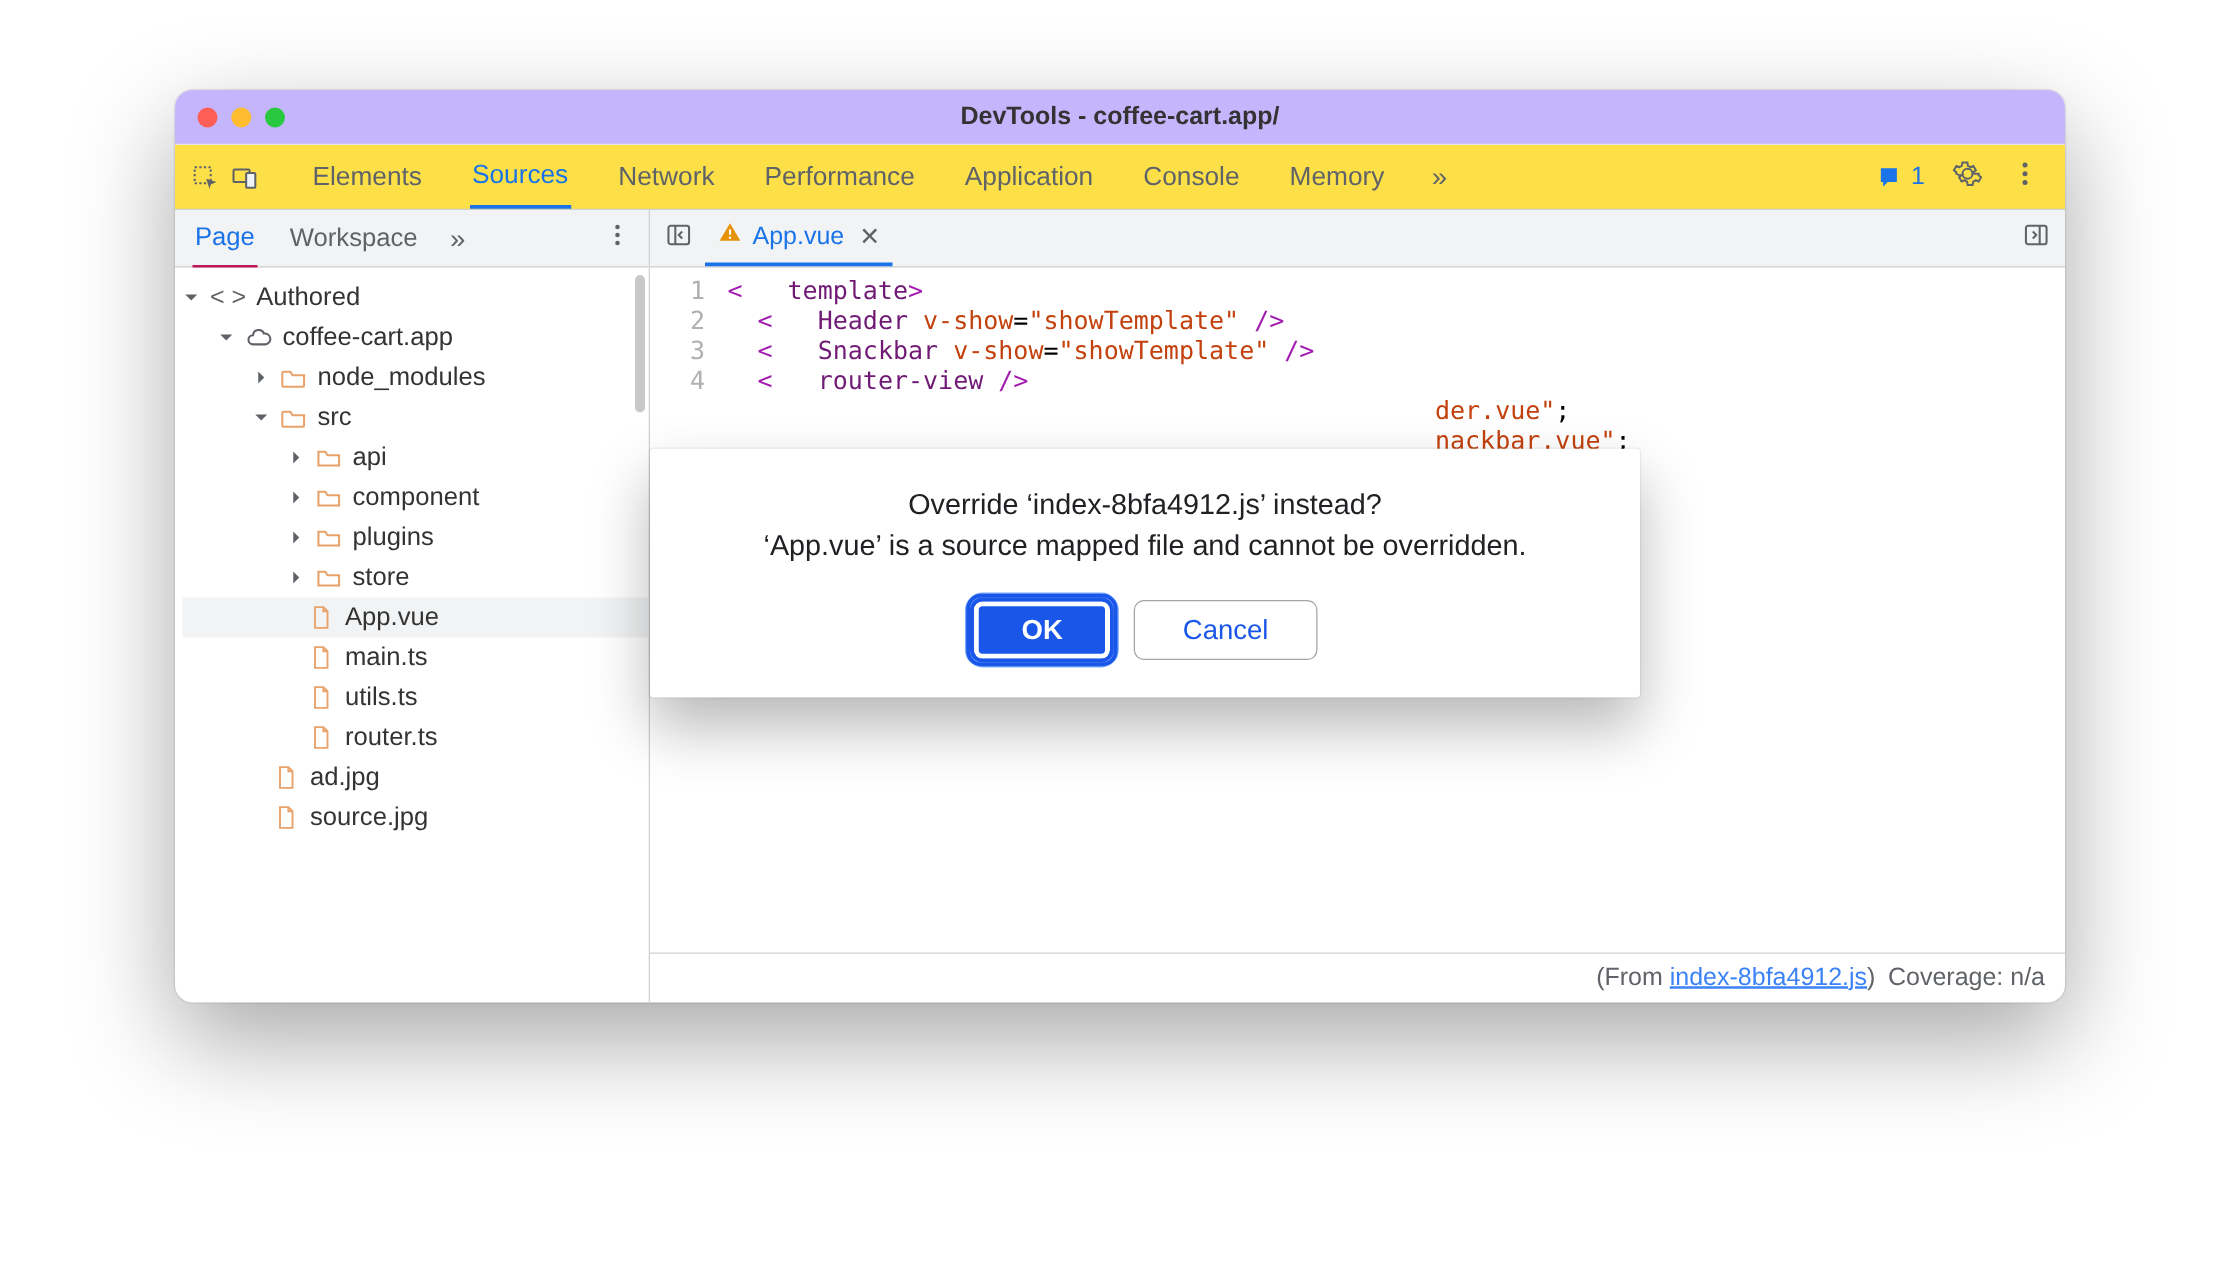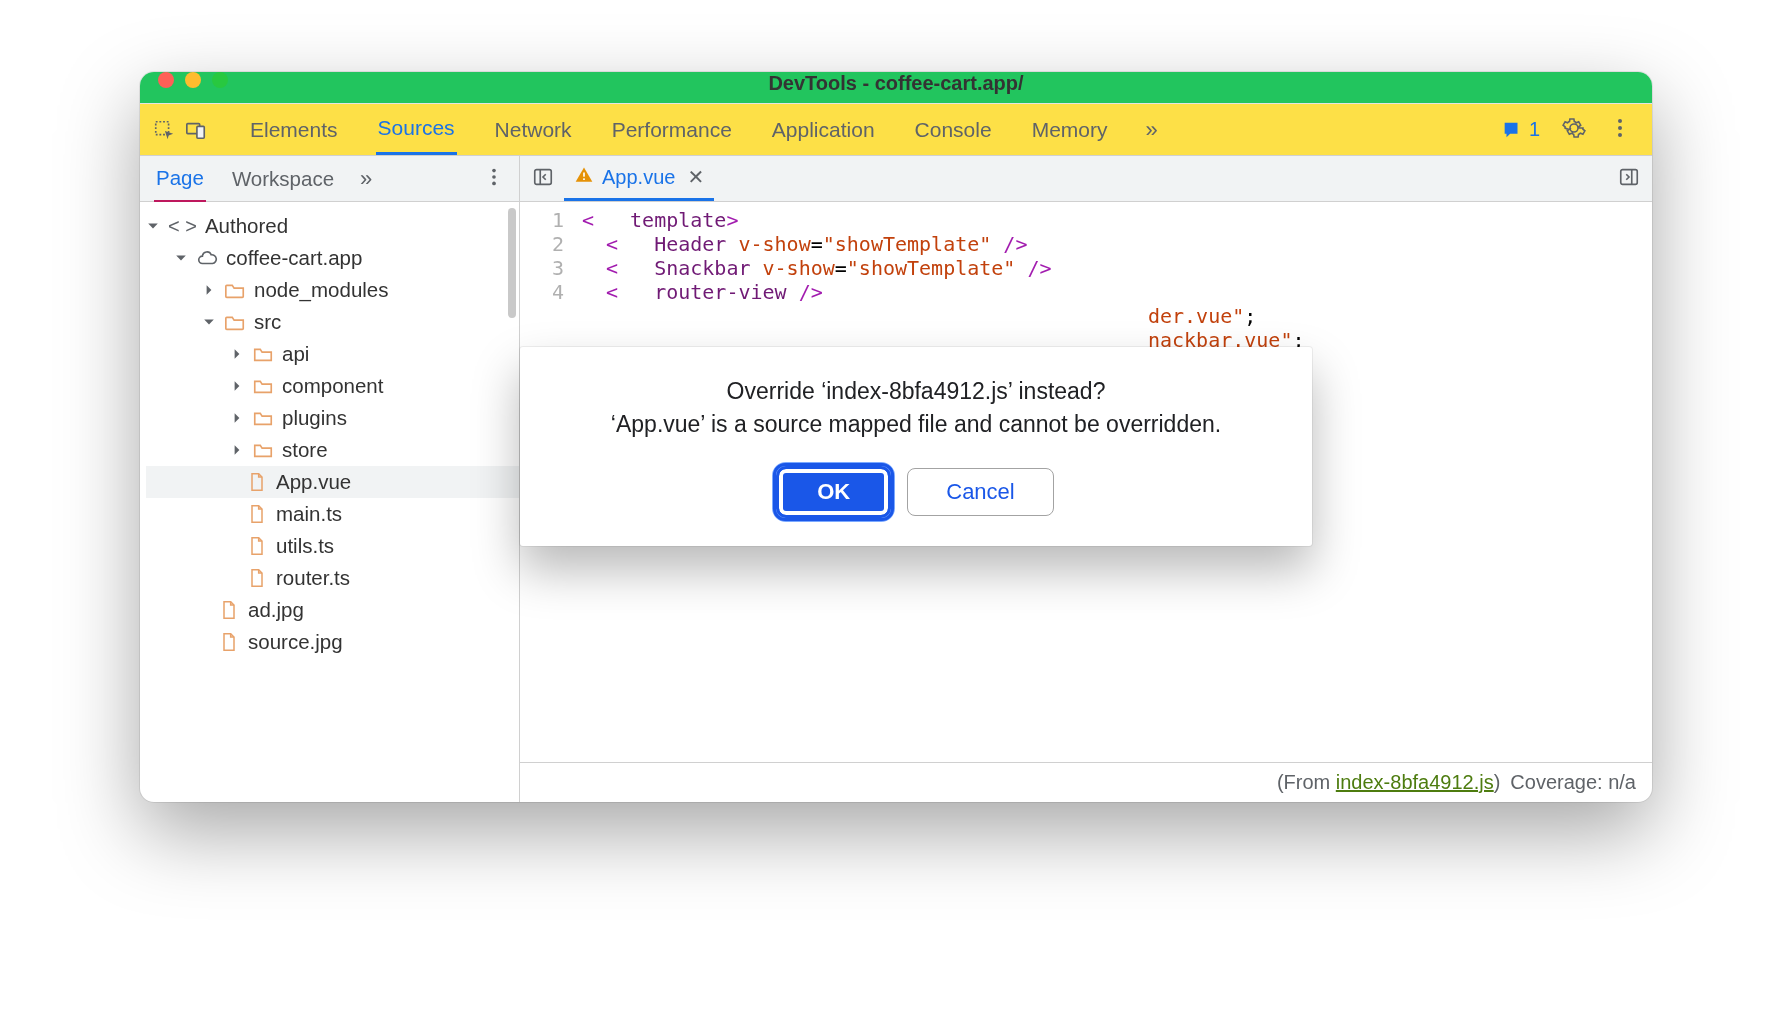--- a/index.html
+++ b/index.html
@@ -17,24 +17,24 @@
   width: 1512px; height: 730px;
   background: #fff;
   border-radius: 14px;
   box-shadow: 0 30px 80px rgba(0,0,0,.35), 0 0 0 1px rgba(0,0,0,.08);
   display: flex;
   flex-direction: column;
   overflow: hidden;
 }
 
 .titlebar {
-  height: 32px;
-  background: #22c55e;
+  height: 44px;
+  background: #c4b5fd;
   display: flex;
-  align-items: flex-start;
+  align-items: center;
   position: relative;
   border-bottom: 1px solid #e4e4e4;
 }
 .traffic {
   display: flex; gap: 11px; padding-left: 18px;
 }
 .tl { width: 16px; height: 16px; border-radius: 50%; }
 .tl.r { background:#ff5f57; } .tl.y{background:#febc2e;} .tl.g{background:#28c840;}
 .title { position:absolute; left:0; right:0; text-align:center; font-weight:600; font-size:20px; color:#333; pointer-events:none;}
 
@@ -89,21 +89,21 @@
 .codeline{display:flex;}
 .ln{width:62px;text-align:right;color:#b0b0b0;font-size:20px;padding-right:18px;user-select:none;}
 .cd{font-size:20px; white-space:pre;}
 .t-tag{color:#701a75;margin-left:36px;} 
 .t-bracket{color:#a21caf;}
 .t-attr{color:#c2410c;}
 .t-str{color:#c2410c;}
 .t-plain{color:#374151;}
 .t-kw{color:#a21caf;}
 .statusbar{height:40px;border-top:1px solid #d0d0d0;display:flex;align-items:center;justify-content:flex-end;padding:0 16px;gap:10px;color:#5f6368;font-size:20px;font-family:-apple-system,Arial;}
-.statusbar a{color:#4d7c0f;text-decoration:underline;}
+.statusbar a{color:#3b82f6;text-decoration:underline;}
 
 .dialog{
   position:absolute;
   left:380px; top:145px;
   width:792px;
   background:#fff;
   box-shadow:0 24px 48px rgba(0,0,0,.28), 0 0 0 1px rgba(0,0,0,.06);
   border-radius:3px;
   padding:28px 20px 30px;
   text-align:center;

